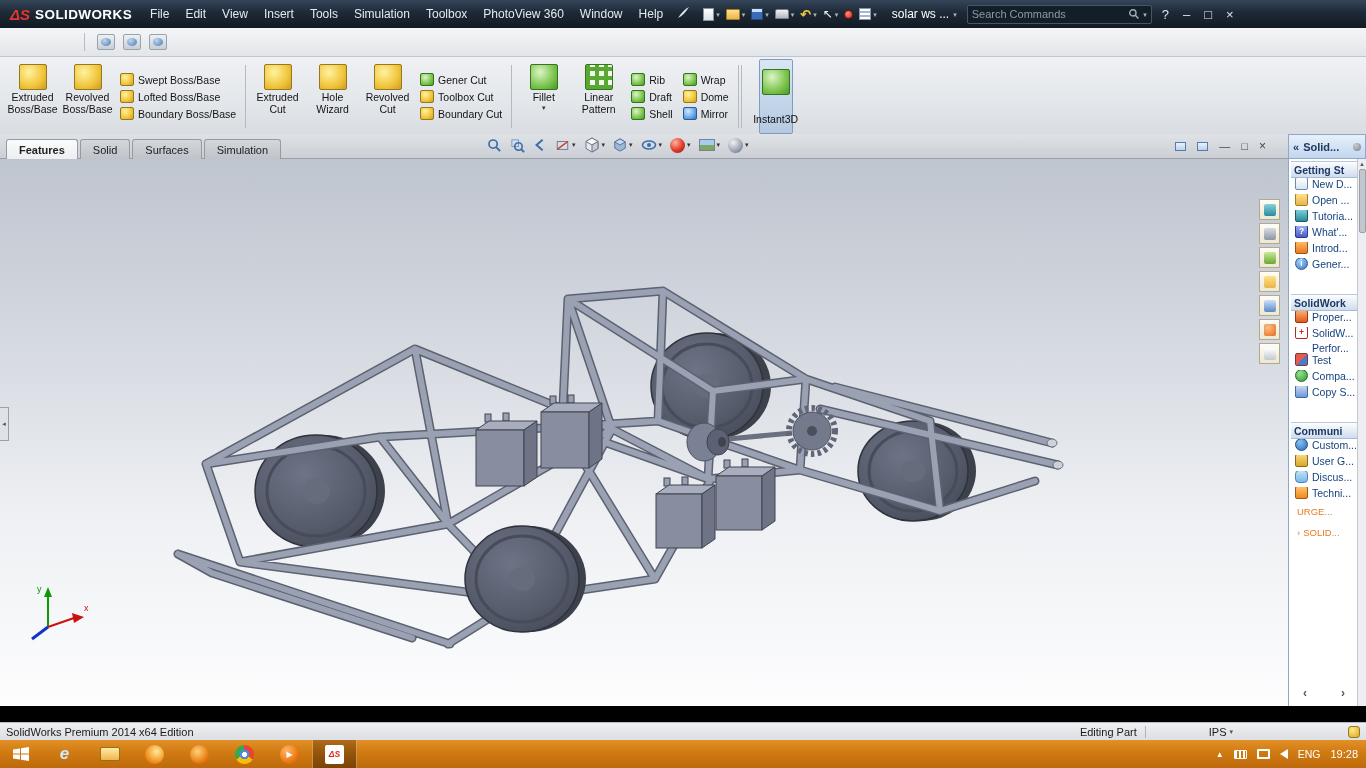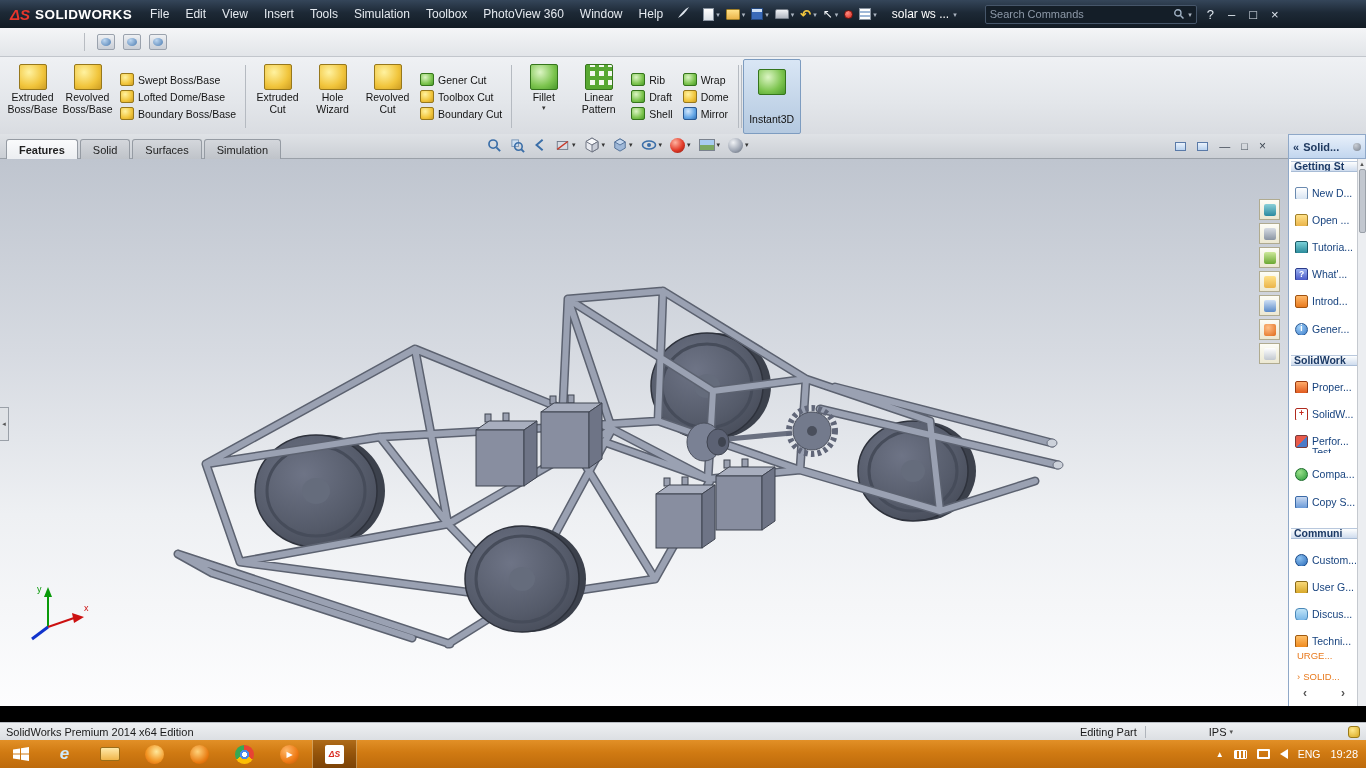--- a/index.html
+++ b/index.html
@@ -21,21 +21,21 @@
 .qi{display:inline-block}
 .qi.page{width:11px;height:13px;background:linear-gradient(#fff,#dce2e8);border:1px solid #8a95a2}
 .qi.folder{width:14px;height:11px;background:linear-gradient(#ffe189,#eab44a);border:1px solid #a07f28;border-radius:1px}
 .qi.save{width:12px;height:12px;background:linear-gradient(#cfe0f5 25%,#3a6ab8 26%);border:1px solid #23477e}
 .qi.print{width:14px;height:10px;background:linear-gradient(#f0f2f5,#b0b6c0);border:1px solid #777f8a;border-radius:2px 2px 0 0}
 .qi.undo{color:#f2c63e;font-size:13px;font-weight:bold;line-height:13px}
 .qi.cursor{color:#f2f5f8;font-size:12px;line-height:12px}
 .qi.rebuild{width:9px;height:9px;border-radius:50%;background:radial-gradient(circle at 35% 30%,#ff8a80,#d42a1e);border:1px solid #7a140e}
 .qi.sheet{width:12px;height:12px;border:1px solid #8a95a2;background:repeating-linear-gradient(180deg,#fff 0 2px,#9fb8d8 2px 4px)}
 .doc-name{display:flex;align-items:center;gap:4px;margin-left:12px;font-size:12px;color:#fff}
-.search-box{display:flex;align-items:center;margin-left:28px;width:212px;height:19px;background:#141e28;border:1px solid #46566a;border-radius:2px;padding:0 4px;gap:3px}
+.search-box{display:flex;align-items:center;margin-left:10px;width:185px;height:19px;background:#141e28;border:1px solid #46566a;border-radius:2px;padding:0 4px;gap:3px}
 .search-box input{flex:1;background:transparent;border:none;outline:none;color:#cfd8e2;font-size:11px;font-family:"Liberation Sans",sans-serif;min-width:0}
 .search-box input::placeholder{color:#8d99a8}
 .win-controls{display:flex;align-items:center;gap:14px;margin-left:10px;padding-right:8px;color:#dfe6ee}
 .win-controls span{font-size:13px;line-height:13px}
 
 
 .toolbar2{height:29px;flex:0 0 29px;background:linear-gradient(#f4f5f7,#e2e5e9);border-bottom:1px solid #c2c6cc;display:flex;align-items:center;padding-left:84px;gap:8px}
 .t2-sep{width:1px;height:18px;background:#b8bcc2;margin-right:4px}
 .t2-icon{width:18px;height:16px;border:1px solid #9aa2ad;border-radius:2px;background:linear-gradient(#eef0f3,#c9ced6);position:relative}
 .t2-icon i{position:absolute;inset:3px;border-radius:50%;background:radial-gradient(circle at 35% 30%,#bcd6f0,#4a7ab0)}
@@ -48,21 +48,21 @@
 .stackcol{display:flex;flex-direction:column;justify-content:center;gap:4px;padding:0 5px}
 .srow{display:flex;align-items:center;gap:4px;font-size:10.5px;color:#141414;white-space:nowrap}
 .ic{display:inline-block;border-radius:2px;flex:0 0 auto}
 .ic.lg{width:28px;height:26px;margin-bottom:2px}
 .ic.sm{width:14px;height:13px}
 .ic.y{background:radial-gradient(circle at 35% 30%,#fff2a0,#f1c53c 60%,#cd9d22);border:1px solid #97781c}
 .ic.g{background:radial-gradient(circle at 35% 30%,#dcf5c4,#7cc44e 60%,#49992a);border:1px solid #35751c}
 .ic.b{background:radial-gradient(circle at 35% 30%,#d2e7fc,#64a6e6 60%,#3371b5);border:1px solid #2a5a94}
 .ic.grid{background-color:#f4f8f0;background-image:repeating-linear-gradient(0deg,#58a832 0 4px,transparent 4px 9px),repeating-linear-gradient(90deg,#58a832 0 4px,transparent 4px 9px);border:1px solid #35751c}
 .caret{font-size:7px;color:#333;line-height:8px}
-.btn-i3d{width:58px;margin-left:0;background:linear-gradient(#d9e6f5,#b4c9e0);border:1px solid #7d9cc0;border-radius:2px;display:flex;flex-direction:column;align-items:center;justify-content:center;font-size:10.5px;color:#111;gap:16px}
+.btn-i3d{width:34px;margin-left:16px;background:linear-gradient(#d9e6f5,#b4c9e0);border:1px solid #7d9cc0;border-radius:2px;display:flex;flex-direction:column;align-items:center;justify-content:center;font-size:10.5px;color:#111;gap:16px}
 
 
 .tabrow{height:25px;flex:0 0 25px;background:linear-gradient(#dfe2e6,#cbcfd5);position:relative;border-bottom:1px solid #9aa0a8}
 .cmtabs{position:absolute;left:6px;bottom:-1px;display:flex;gap:2px}
 .cmtab{padding:4px 12px 3px;font-size:11px;color:#222;background:linear-gradient(#d4d7dc,#bfc3c9);border:1px solid #959ba3;border-bottom:none;border-radius:3px 3px 0 0}
 .cmtab.active{background:linear-gradient(#fafbfc,#eceef1);font-weight:bold}
 .hud{position:absolute;left:487px;top:3px;display:flex;align-items:center;gap:8px}
 .hud-ic{display:flex;align-items:center;gap:2px}
 .sphere{width:15px;height:15px;border-radius:50%;background:radial-gradient(circle at 35% 30%,#ffb3a0,#e23a28 55%,#7c150c)}
 .sphere.gray{background:radial-gradient(circle at 35% 30%,#f0f2f5,#9aa2b0 60%,#5a626e)}
@@ -86,21 +86,21 @@
 .ti-pal{background:linear-gradient(#cfe0f5,#5a8ac8)}
 .ti-app{background:radial-gradient(circle at 35% 30%,#ffc089,#e06a18);border-radius:50%}
 .ti-doc{background:linear-gradient(#fff,#c2c8d0)}
 
 .taskpane{position:absolute;right:0;top:0;width:78px;height:547px;background:#fff;border-left:1px solid #8fa8c8;display:flex;flex-direction:column;padding-right:9px;font-style:normal}
 .tp-scroll{position:absolute;right:0;top:0;bottom:0;width:9px;background:#eceef1;border-left:1px solid #c5c9cf;display:flex;flex-direction:column;align-items:center}
 .tp-scroll .sb-btn{font-size:6px;color:#555;padding:2px 0}
 .tp-scroll .thumb{width:7px;height:64px;background:#c2c7cf;border:1px solid #9aa0a8;border-radius:2px}
 .tp-body{flex:1;display:flex;flex-direction:column;overflow:hidden;padding:2px 0 0 2px}
 .tp-sec-h{height:17px;background:linear-gradient(#fdfefe,#cfdcee);border-top:1px solid #b9c8dd;border-bottom:1px solid #a8bcd6;font-size:10.5px;font-weight:bold;color:#1c3a66;display:flex;align-items:center;padding-left:3px;white-space:nowrap;overflow:hidden}
-.tp-item{display:flex;align-items:flex-start;gap:4px;padding:16px 1px 4px 4px;font-size:10.5px;color:#16427e;line-height:11.5px;overflow:hidden}
+.tp-item{display:flex;align-items:flex-end;gap:4px;padding:0 1px 4px 4px;font-size:10.5px;color:#16427e;line-height:11.5px;overflow:hidden}
 .tpi{flex:0 0 13px;width:13px;height:13px;border-radius:2px;margin-top:-1px;display:flex;align-items:center;justify-content:center;font-size:8.5px;font-weight:bold;color:#fff;font-style:normal}
 .i-new{background:linear-gradient(#fff,#d8e4f2);border:1px solid #6a8ab0}
 .i-open{background:linear-gradient(#ffe189,#eab44a);border:1px solid #a07f28}
 .i-tut{background:linear-gradient(#7ad0d8,#2a8a9a);border:1px solid #1a5a66}
 .i-what{background:linear-gradient(#9ab0f0,#4a5ac8);border:1px solid #2a3a8a}
 .i-intro{background:linear-gradient(#ffb869,#e87a1e);border:1px solid #a05210}
 .i-info{background:radial-gradient(circle at 35% 30%,#9fd0f8,#3a7ac8);border-radius:50%;border:1px solid #2a5a94}
 .i-prop{background:linear-gradient(#ffab69,#e05a1e);border:1px solid #9a3a10}
 .i-rx{background:#fff;border:1px solid #b02a1e;color:#c82a1e}
 .i-perf{background:linear-gradient(135deg,#e85a4a 50%,#4a7ac8 50%);border:1px solid #7a3a3a}
@@ -255,21 +255,21 @@
         <span>Revolved</span>
           <span>Boss/Base</span>
       </div>
       <div class="stackcol">
         <div class="srow">
             <span class="ic sm y"></span>
             <span>Swept Boss/Base</span>
           </div>
         <div class="srow">
             <span class="ic sm y"></span>
-            <span>Lofted Dome/Base</span>
+            <span>Lofted Boss/Base</span>
           </div>
         <div class="srow">
             <span class="ic sm y"></span>
             <span>Boundary Boss/Base</span>
           </div>
       </div>
     </div>
     <div class="rsep"></div>
     <div class="rgroup">
       <div class="btn-lg">

